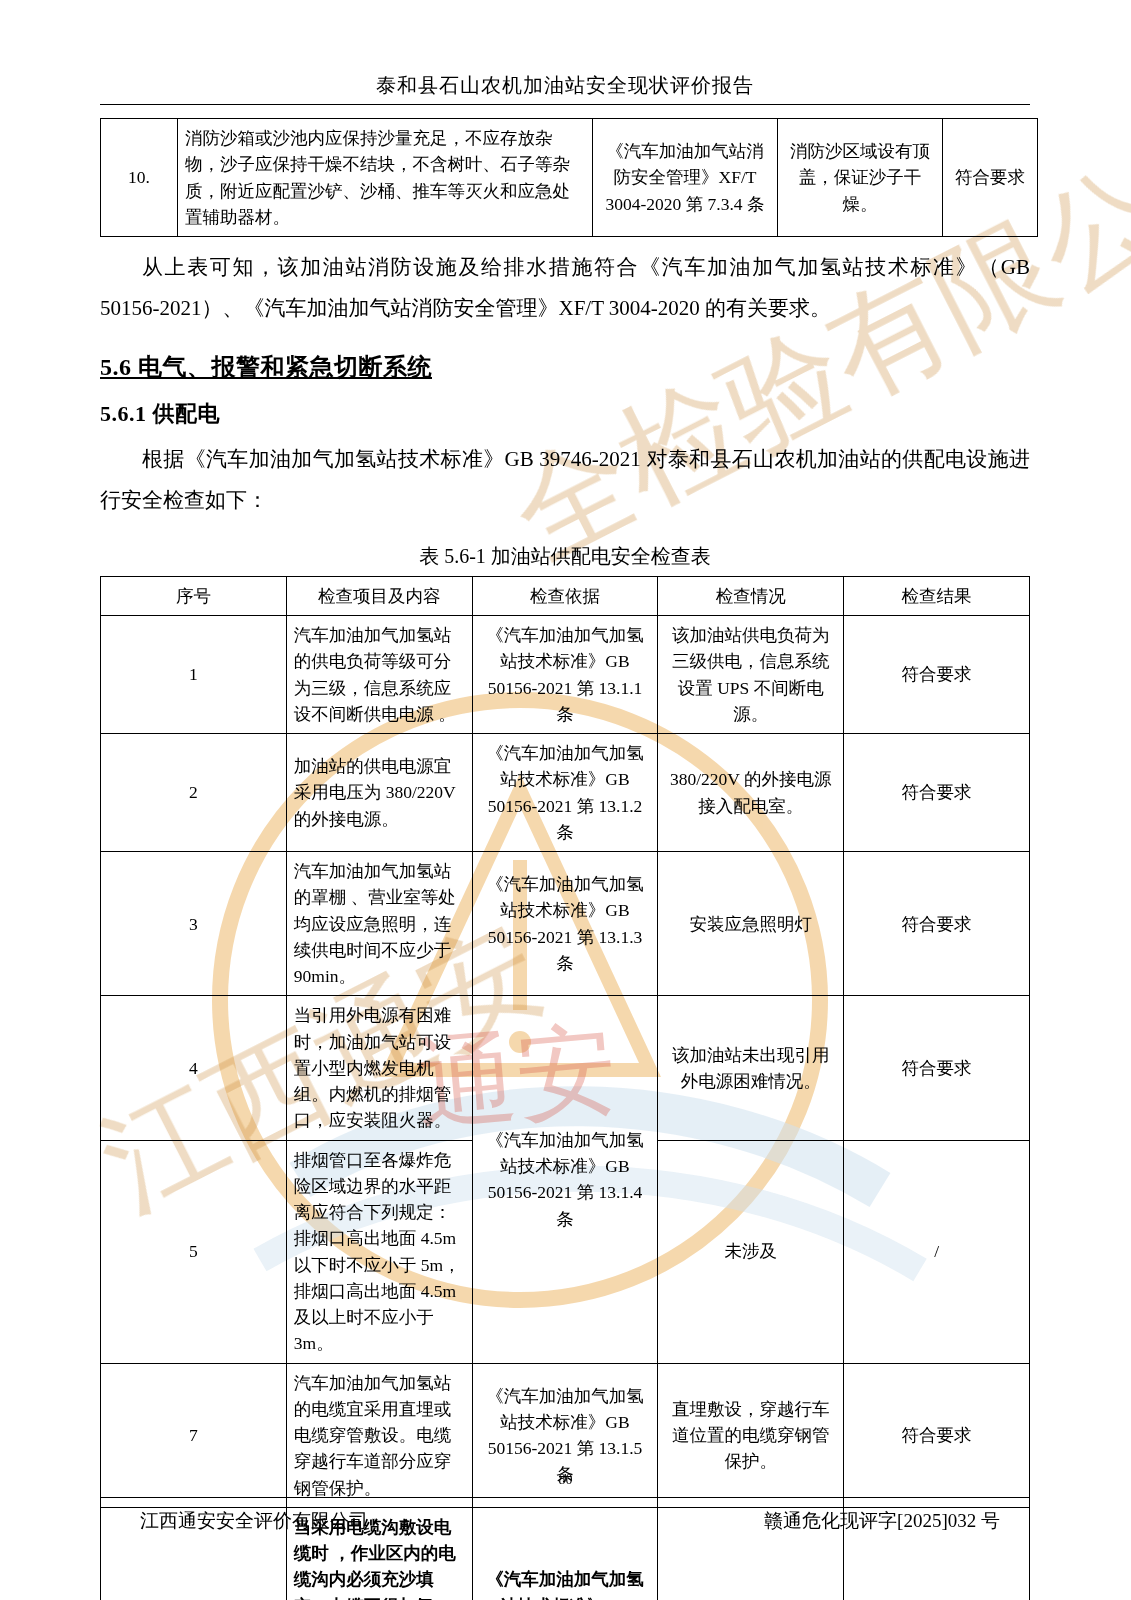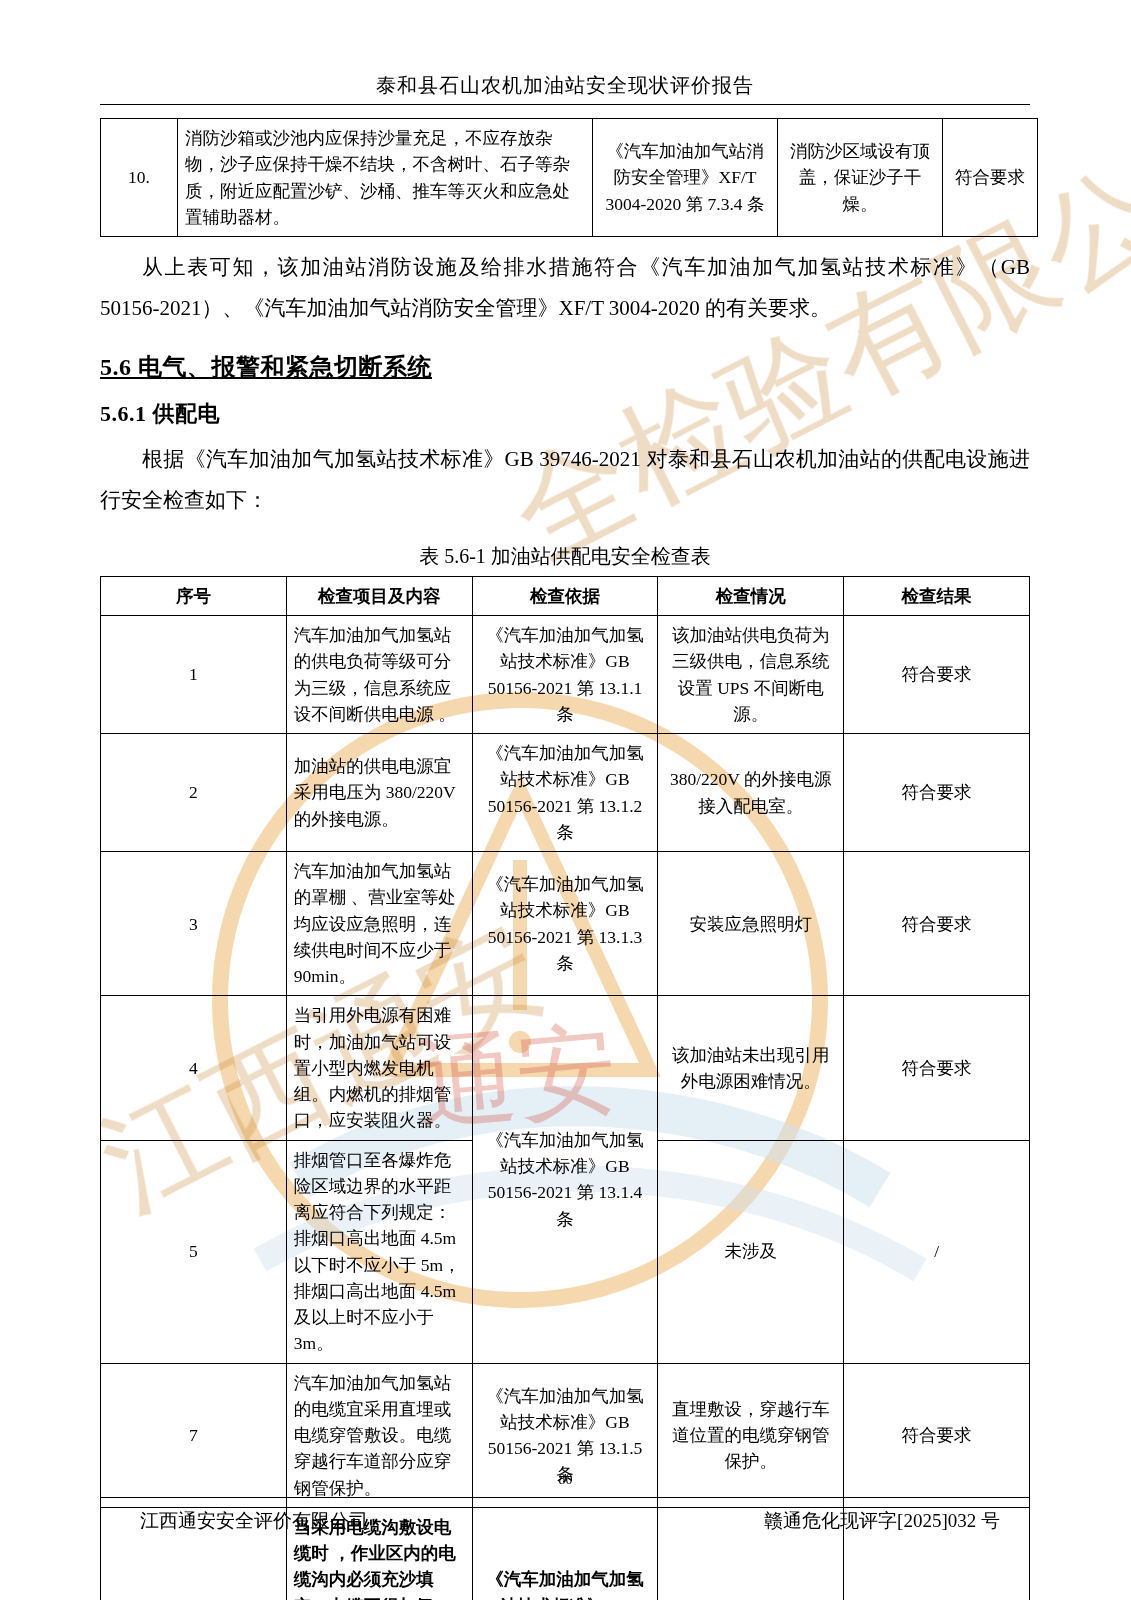--- a/index.html
+++ b/index.html
@@ -71,21 +71,21 @@
     font-size: 17.5px;
     line-height: 1.5;
     vertical-align: middle;
     font-family: "Liberation Serif", "DejaVu Serif", serif;
   }
   td.c-num { text-align: center; width: 62px; }
   td.c-item { text-align: left; width: 400px; }
   td.c-base { text-align: center; width: 170px; }
   td.c-state { text-align: center; width: 150px; }
   td.c-res { text-align: center; width: 80px; }
-  th.h-cell { text-align: center; font-weight: bold; }
+  th.h-cell { text-align: center; font-weight: normal; }
   .bold-row td { font-weight: bold; }
 
   
   p.body-p {
     font-size: 21px;
     line-height: 1.95;
     margin: 10px 0 0 0;
     text-indent: 2em;
     text-align: justify;
   }

